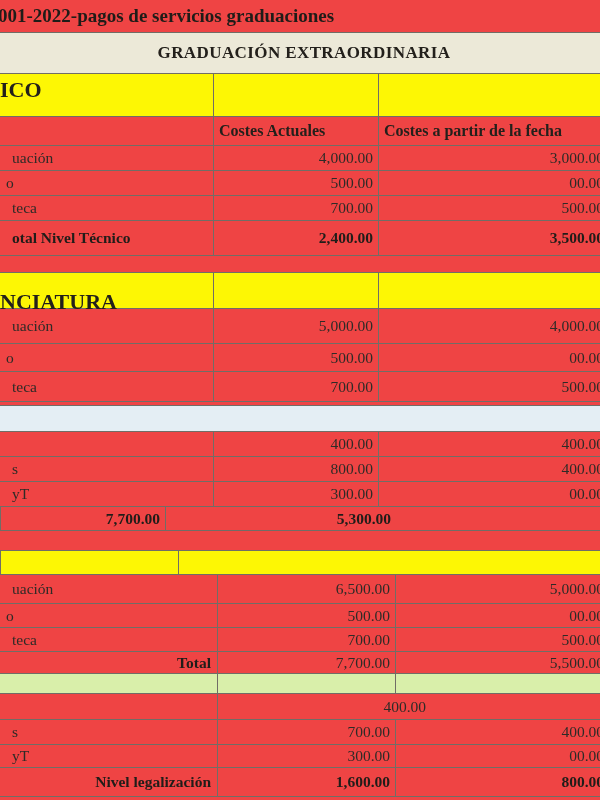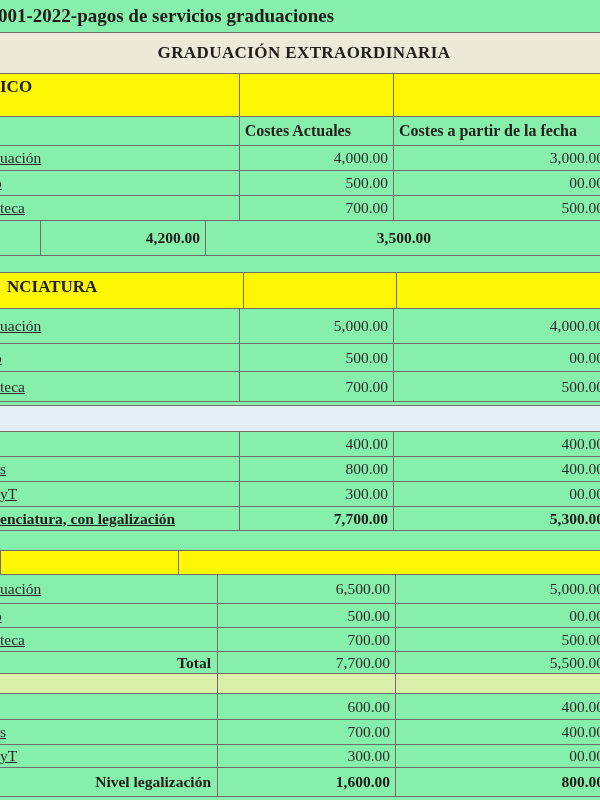--- a/index.html
+++ b/index.html
@@ -1,56 +1,56 @@
 <!DOCTYPE html>
 <html><head>
 <meta charset="utf-8">
 <style>
   html,body{margin:0;padding:0;background:#ffffff;}
   .sheet{
     position:relative;width:600px;height:800px;overflow:hidden;
-    background:#86efac;
+    background:#ef4444;
     font-family:"Liberation Serif","DejaVu Serif",serif;
     color:#2e2b27;
   }
   .row{display:flex;width:608px;box-sizing:border-box;align-items:center;}
   .bb{border-bottom:1px solid #716d66;}
   .bt{border-top:1px solid #716d66;}
   
   .t1 .c1{width:213px;}
-  .t1 .c2{width:165px;margin-left:40px;}
+  .t1 .c2{width:165px;}
   .t1 .c3{width:230px;}
   
   .t2 .c1{width:217px;}
   .t2 .c2{width:178px;}
   .t2 .c3{width:213px;}
   .c1,.c2,.c3{box-sizing:border-box;height:100%;display:flex;align-items:center;overflow:hidden;white-space:nowrap;}
   .vline .c2,.vline .c3{border-left:1px solid #716d66;}
   .num{justify-content:flex-end;}
   .c2.num{padding-right:5px;}
   .c3.num{padding-right:4px;}
-  .lbl{padding-left:0;text-decoration:underline;}
+  .lbl{padding-left:12px;}
   .clip-o{text-indent:-6px;}
   .bold{font-weight:bold;color:#201d19;}
   .title-bar{height:32px;display:flex;align-items:center;font-weight:bold;font-size:19px;color:#1f1c18;text-indent:-2px;white-space:nowrap;}
   .banner{height:42px;background:#ece9d8;display:flex;align-items:center;justify-content:center;
           font-weight:bold;font-size:17px;letter-spacing:.4px;color:#23201b;width:608px;box-sizing:border-box;}
   .band-yellow{background:#fdf704;}
   .band-blue{background:#e4eef4;}
   .band-green{background:#d9efaa;}
-  .band-lbl{font-weight:bold;font-size:17px;color:#23201b;}
+  .band-lbl{font-weight:bold;font-size:22px;color:#23201b;}
   .cell-head{font-weight:bold;font-size:16px;color:#23201b;padding-left:5px;}
   .fs{font-size:15.5px;}
   .gap16{height:16px;}
   .gap19{height:19px;}
   .gap3{height:3px;}
   .h43{height:43px;align-items:flex-start;}
   .h43 .c1{padding-top:3px;height:auto;}
   .h37{height:37px;align-items:flex-start;}
-  .h37 .c1{padding-top:4px;height:auto;margin-left:7px;}
+  .h37 .c1{padding-top:16px;height:auto;}
   .h29{height:29px;}.h25{height:25px;}.h35{height:35px;}.h28{height:28px;}
   .h30{height:30px;}.h27{height:27px;}.h24{height:24px;}.h22{height:22px;}
   .h20{height:20px;}.h26{height:26px;}.h23{height:23px;}
   .right-lbl{justify-content:flex-end;padding-right:6px;font-family:Liberation Serif, serif;}
 </style>
 </head>
 <body>
 
 <div class="sheet">
 
@@ -79,21 +79,22 @@
     <div class="c1 lbl clip-o">o</div>
     <div class="c2 num">500.00</div>
     <div class="c3 num">00.00</div>
   </div>
   <div class="row t1 vline bb h25 fs">
     <div class="c1 lbl">teca</div>
     <div class="c2 num">700.00</div>
     <div class="c3 num">500.00</div>
   </div>
   <div class="row t1 vline bb h35 fs bold">
-    <div class="c2 num">4,200.00</div>
+    <div class="c1 lbl">otal Nivel Técnico</div>
+    <div class="c2 num">2,400.00</div>
     <div class="c3 num">3,500.00</div>
   </div>
 
   <div class="gap16"></div>
 
   <div class="row t1 vline bt bb band-yellow h37">
     <div class="c1 band-lbl">NCIATURA</div>
     <div class="c2"></div>
     <div class="c3"></div>
   </div>
@@ -130,21 +131,20 @@
     <div class="c1 lbl">s</div>
     <div class="c2 num">800.00</div>
     <div class="c3 num">400.00</div>
   </div>
   <div class="row t1 vline bb h25 fs">
     <div class="c1 lbl">yT</div>
     <div class="c2 num">300.00</div>
     <div class="c3 num">00.00</div>
   </div>
   <div class="row t1 vline bb h24 fs bold">
-    <div class="c1 lbl">enciatura, con legalización</div>
     <div class="c2 num">7,700.00</div>
     <div class="c3 num">5,300.00</div>
   </div>
 
   <div class="gap19"></div>
 
   <div class="row t2 vline bt bb band-yellow h25">
     <div class="c2"></div>
     <div class="c3"></div>
   </div>
@@ -171,21 +171,20 @@
   </div>
 
   <div class="row t2 vline bb band-green h20">
     <div class="c1"></div>
     <div class="c2"></div>
     <div class="c3"></div>
   </div>
 
   <div class="row t2 vline bb h26 fs">
     <div class="c1 lbl"></div>
-    <div class="c2 num">600.00</div>
     <div class="c3 num">400.00</div>
   </div>
   <div class="row t2 vline bb h25 fs">
     <div class="c1 lbl">s</div>
     <div class="c2 num">700.00</div>
     <div class="c3 num">400.00</div>
   </div>
   <div class="row t2 vline bb h23 fs">
     <div class="c1 lbl">yT</div>
     <div class="c2 num">300.00</div>

